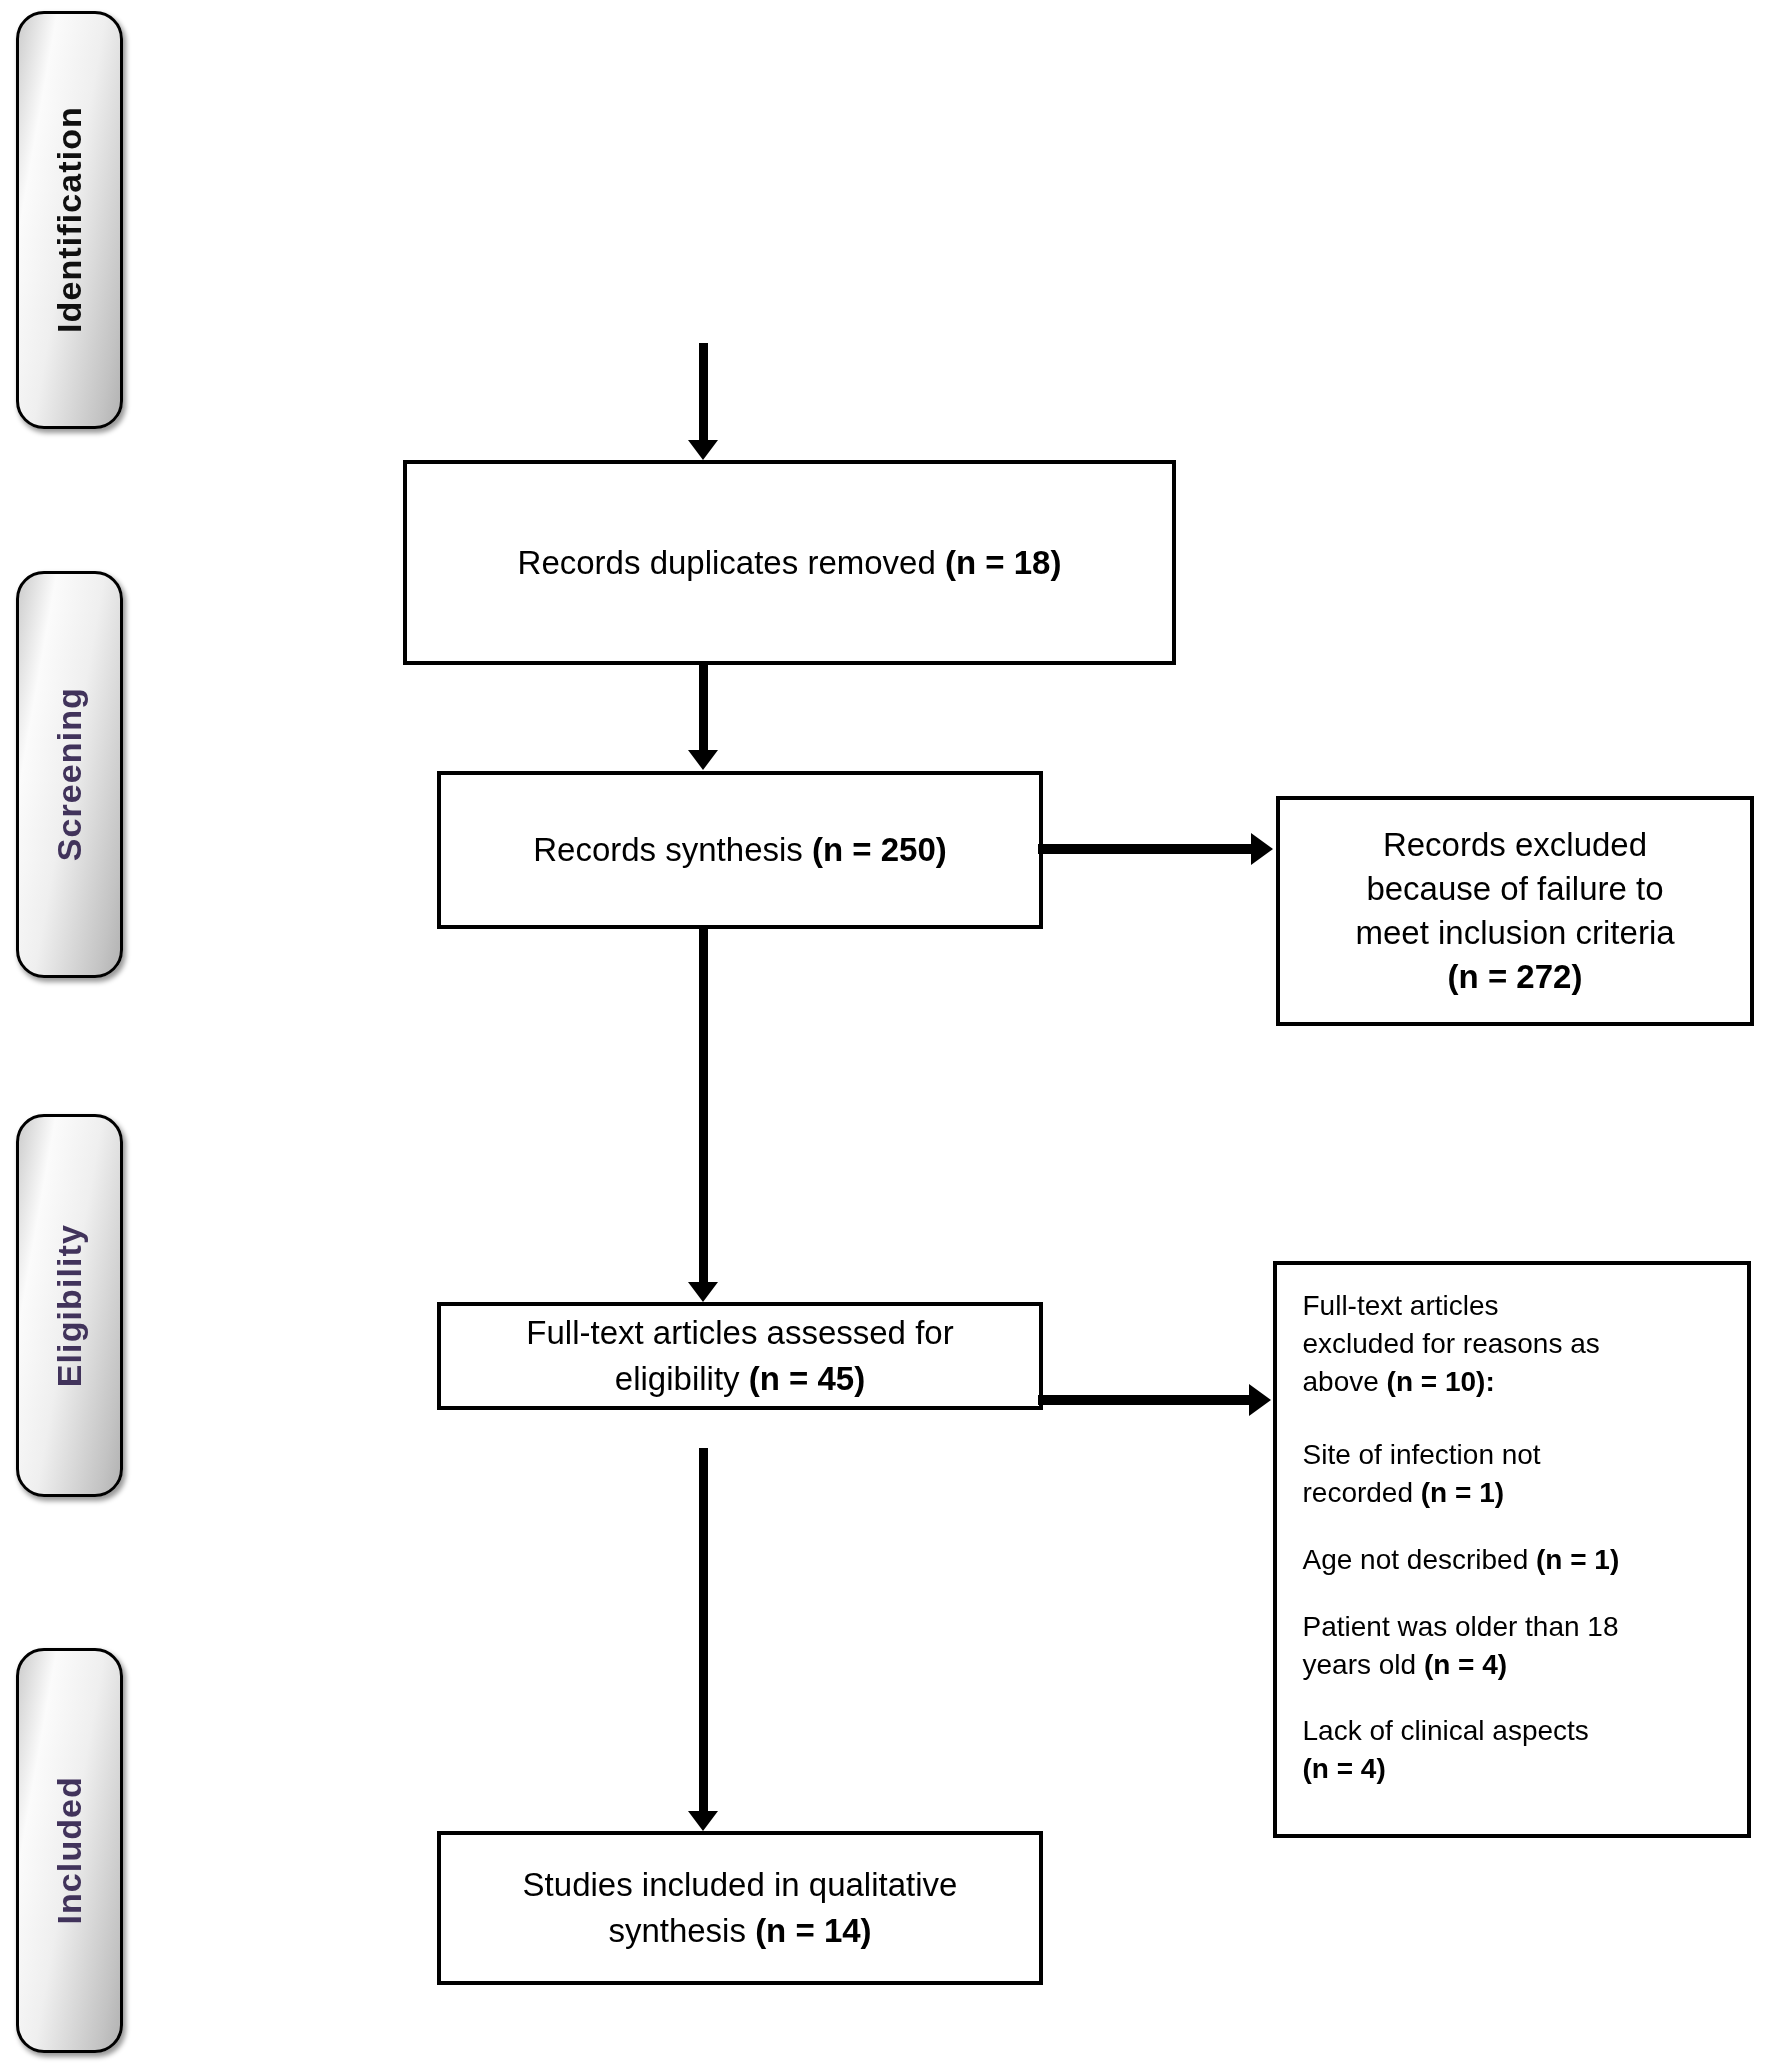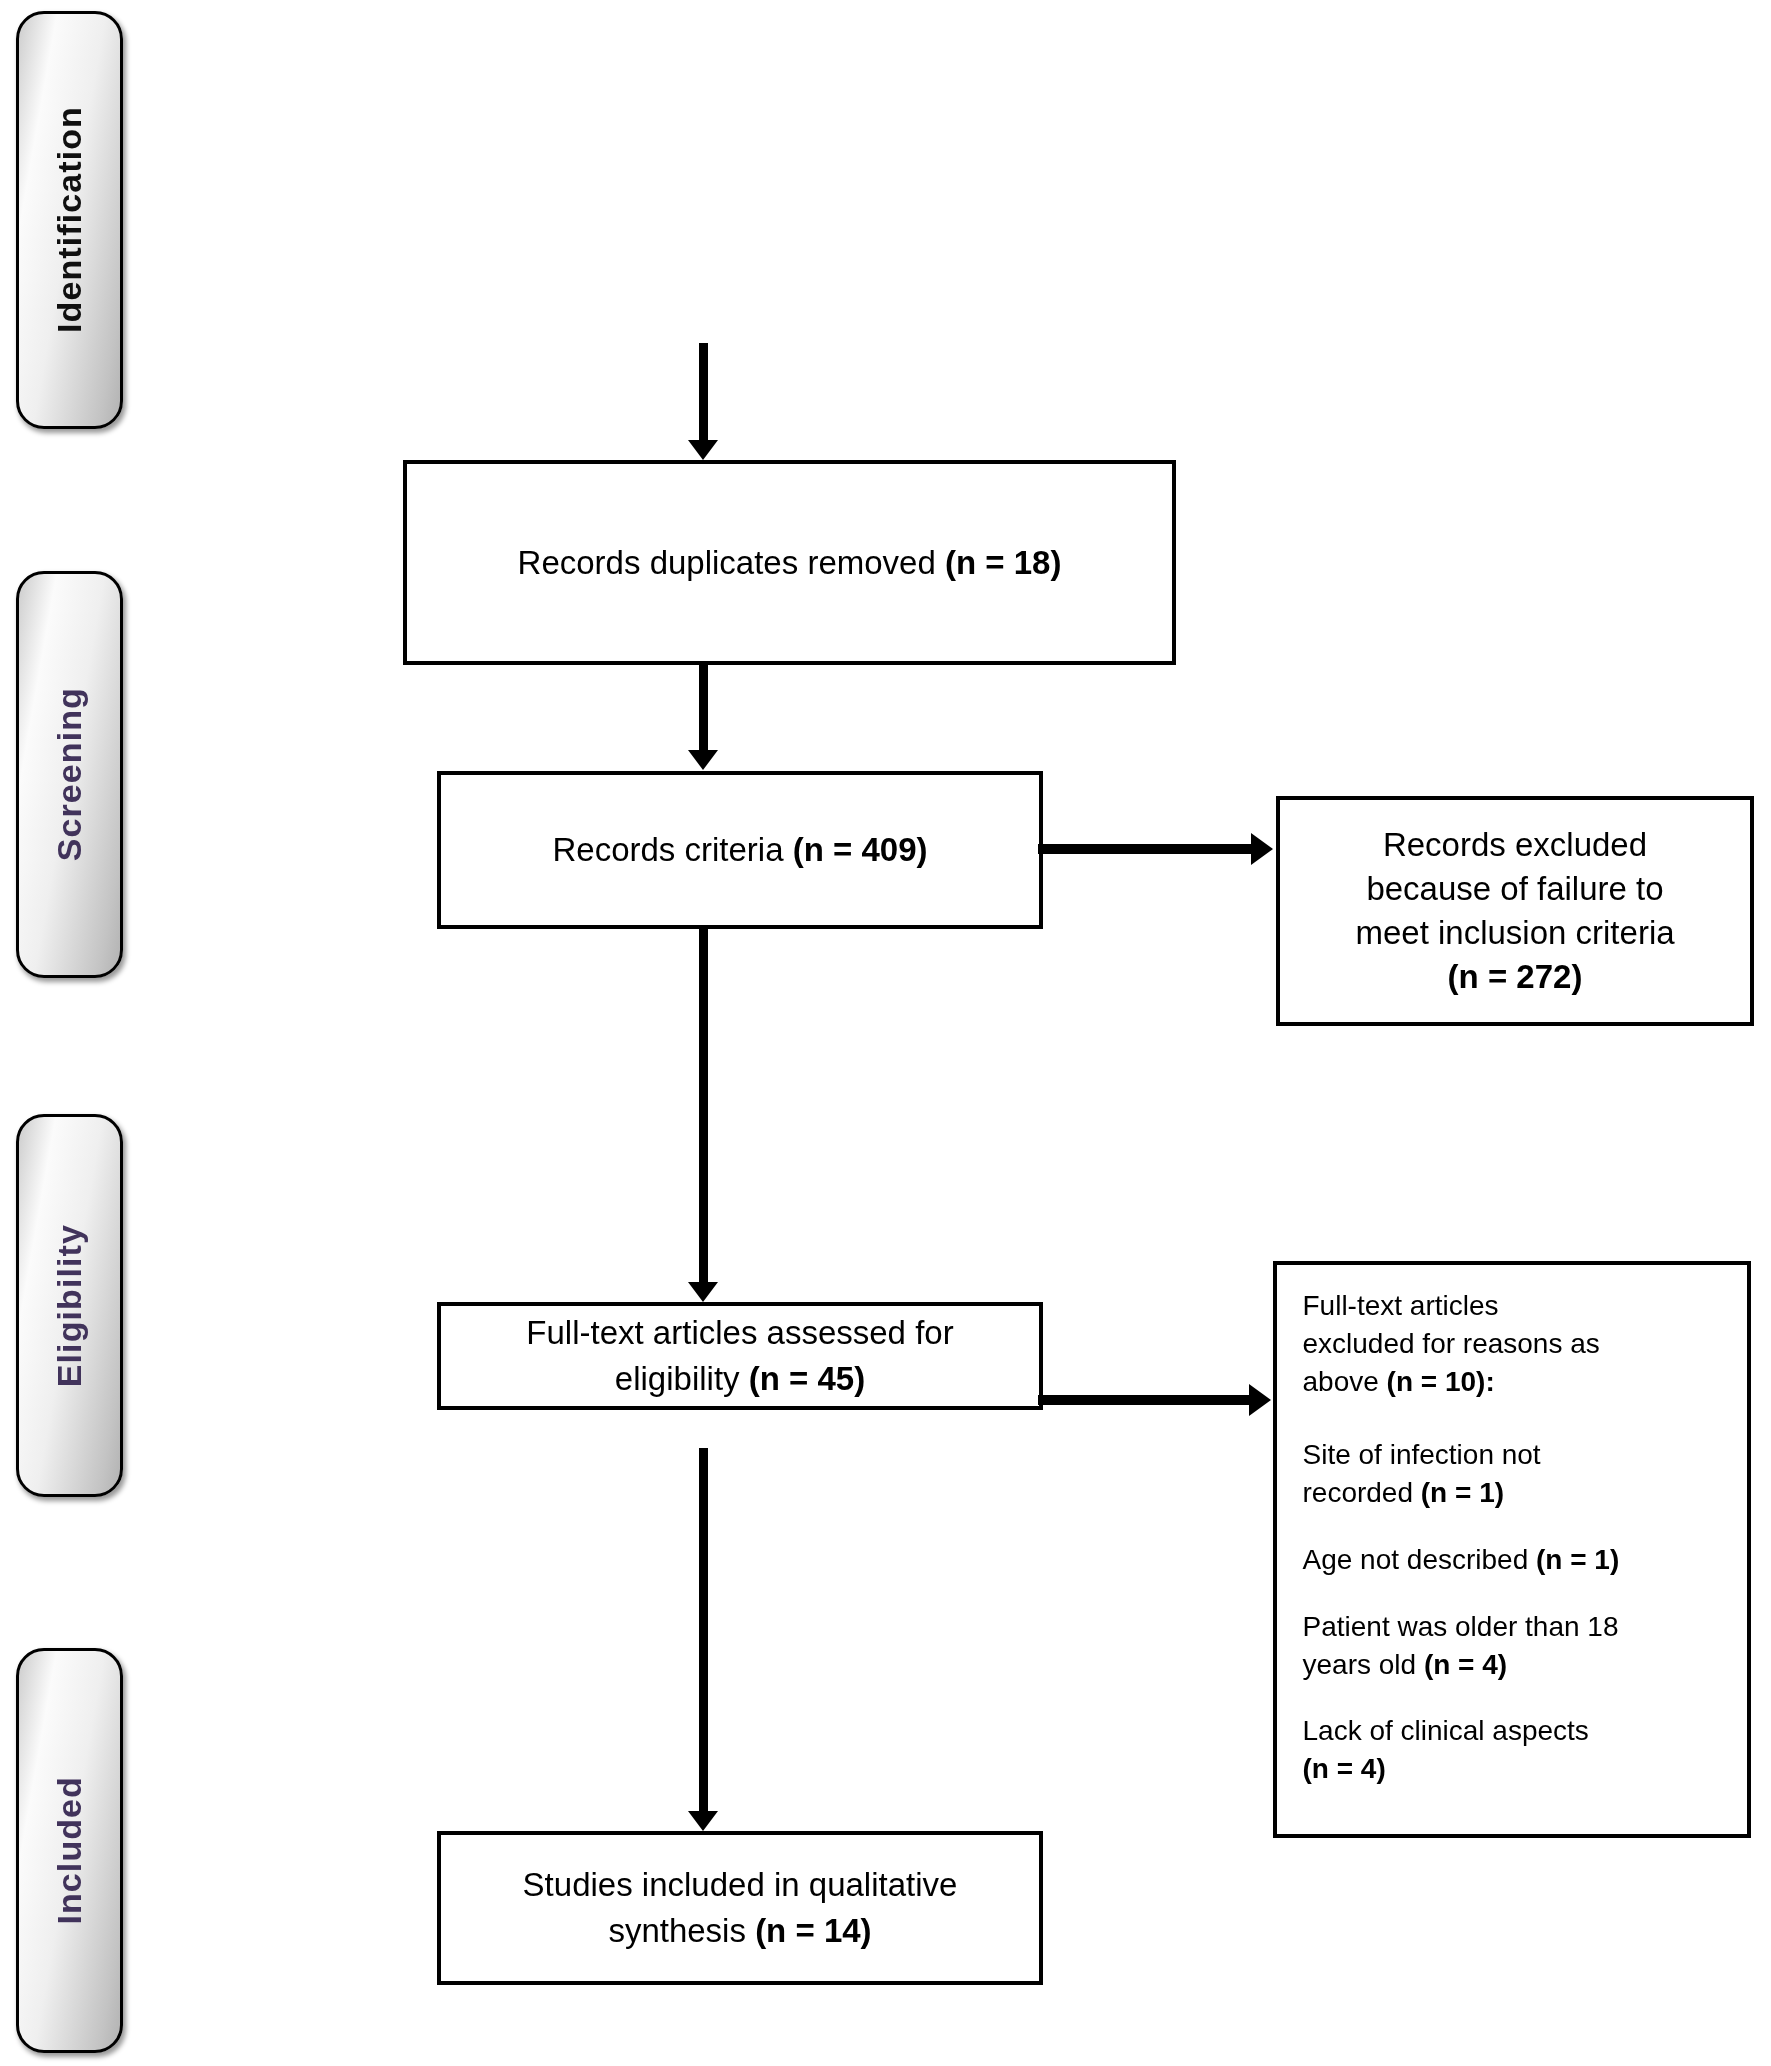--- a/index.html
+++ b/index.html
@@ -71,21 +71,21 @@
   <div class="stage" id="stage-included">
     <span style="color: rgb(65, 51, 91);">Included</span>
   </div>
 
 
   <div class="box" id="box-duplicates">
     <p><span>Records duplicates removed </span><strong>(n = 18)</strong></p>
   </div>
 
   <div class="box" id="box-screened">
-    <p><span>Records criteria </span><strong>(n = 409)</strong></p>
+    <p><span>Records synthesis </span><strong>(n = 250)</strong></p>
   </div>
 
   <div class="box" id="box-fulltext">
     <p><span>Full-text articles assessed for
 eligibility </span><strong>(n = 45)</strong></p>
   </div>
 
   <div class="box" id="box-included">
     <p><span>Studies included in qualitative
 synthesis </span><strong>(n = 14)</strong></p>

